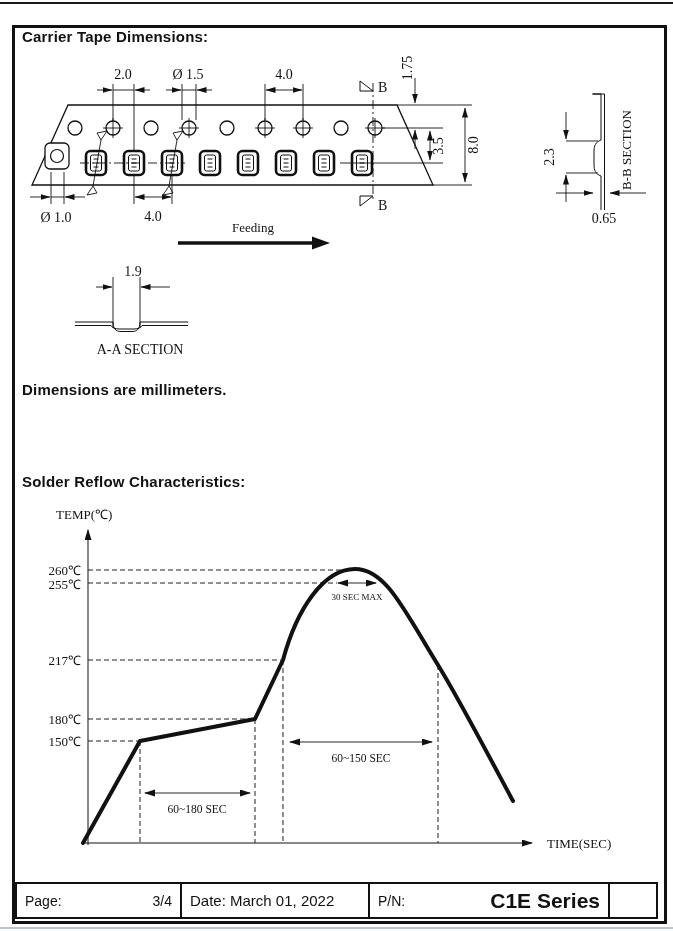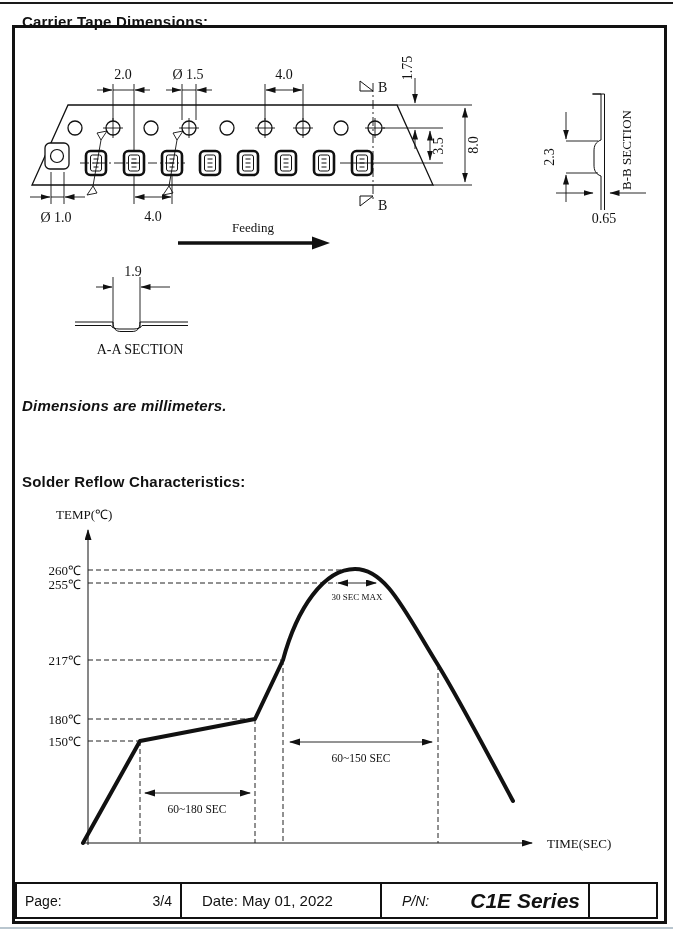--- a/index.html
+++ b/index.html
@@ -10,46 +10,46 @@
   .top-rule{position:absolute;top:2px;left:0;width:673px;height:2px;background:#1a1a1a;}
   .bottom-rule{position:absolute;top:927px;left:0;width:673px;height:2px;background:#b9c6cf;}
   .page-border{
     position:absolute;left:12px;top:25px;width:655px;height:899px;
     box-sizing:border-box;border:3px solid #111;
   }
   .heading{
     position:absolute;left:22px;font-weight:bold;font-size:15px;
     font-family:"Liberation Sans",sans-serif;letter-spacing:.2px;
   }
-  #h-carrier{top:13px;}
-  #h-note{top:397px;font-style:italic;}
+  #h-carrier{top:28px;}
+  #h-note{top:381px;}
   #h-reflow{top:473px;}
   svg{position:absolute;left:0;}
   svg text{font-family:"Liberation Serif",serif;fill:#111;}
   .dim{font-size:14px;}
   .dim-small{font-size:13px;}
   .sec{font-size:14px;}
   .ln{stroke:#111;stroke-width:1;fill:none;}
   .thin{stroke:#111;stroke-width:0.9;fill:none;}
   .dash{stroke:#222;stroke-width:1;fill:none;stroke-dasharray:5 3;}
   .cdash{stroke:#111;stroke-width:0.9;fill:none;stroke-dasharray:9 3 2 3;}
   .curve{stroke:#111;stroke-width:4;fill:none;stroke-linejoin:round;stroke-linecap:round;}
   
   .footer-table{
     position:absolute;left:15px;top:882px;width:643px;height:37px;
-    box-sizing:border-box;border:2px solid #111;display:flex;background:#fff;gap:12px;
+    box-sizing:border-box;border:2px solid #111;display:flex;background:#fff;
   }
   .footer-cell{
     box-sizing:border-box;border-right:2px solid #111;display:flex;
     align-items:center;font-size:14px;padding:0 8px;
   }
   .footer-cell:last-child{border-right:none;}
   .fc1{width:165px;}
   .fc2{width:188px;font-size:15px;}
-  .fc3{width:196px;font-style:italic;}
+  .fc3{width:240px;}
   .fc4{flex:1;}
   .fc-val{flex:1;text-align:right;}
   .fc-val.bold{font-weight:bold;font-size:21px;}
 </style>
 </head>
 <body>
 
 <div class="top-rule"></div>
 <div class="page-border"></div>
 
@@ -258,21 +258,21 @@
   <text x="361" y="262" text-anchor="middle" style="font-size:11.5px">60~150 SEC</text>
   <text x="197" y="313" text-anchor="middle" style="font-size:11.5px">60~180 SEC</text>
 </svg>
 
 <div class="footer-table">
   <div class="footer-cell fc1">
     <span>Page:</span>
     <span class="fc-val">3/4</span>
   </div>
   <div class="footer-cell fc2">
-    <span>Date: May 01, 2022</span>
+    <span>Date: March 01, 2022</span>
   </div>
   <div class="footer-cell fc3">
     <span>P/N:</span>
     <span class="fc-val bold">C1E Series</span>
   </div>
   <div class="footer-cell fc4"></div>
 </div>
 
 <div class="bottom-rule"></div>
 

